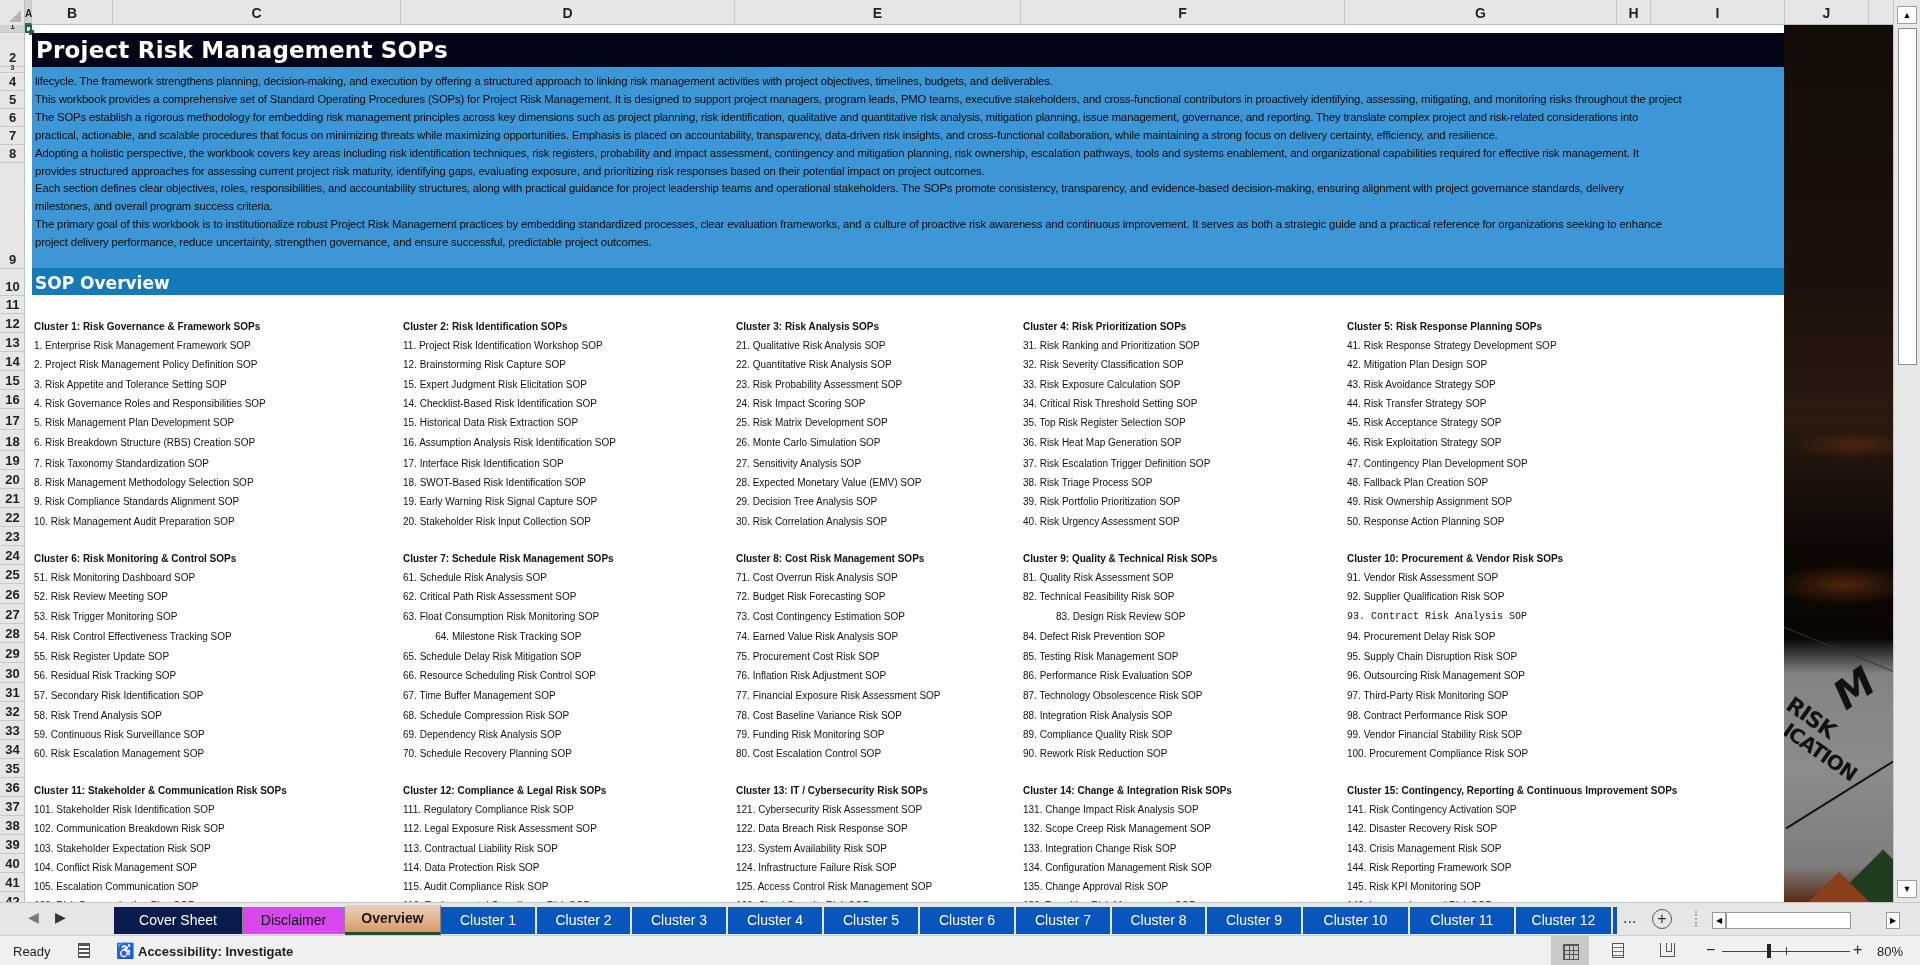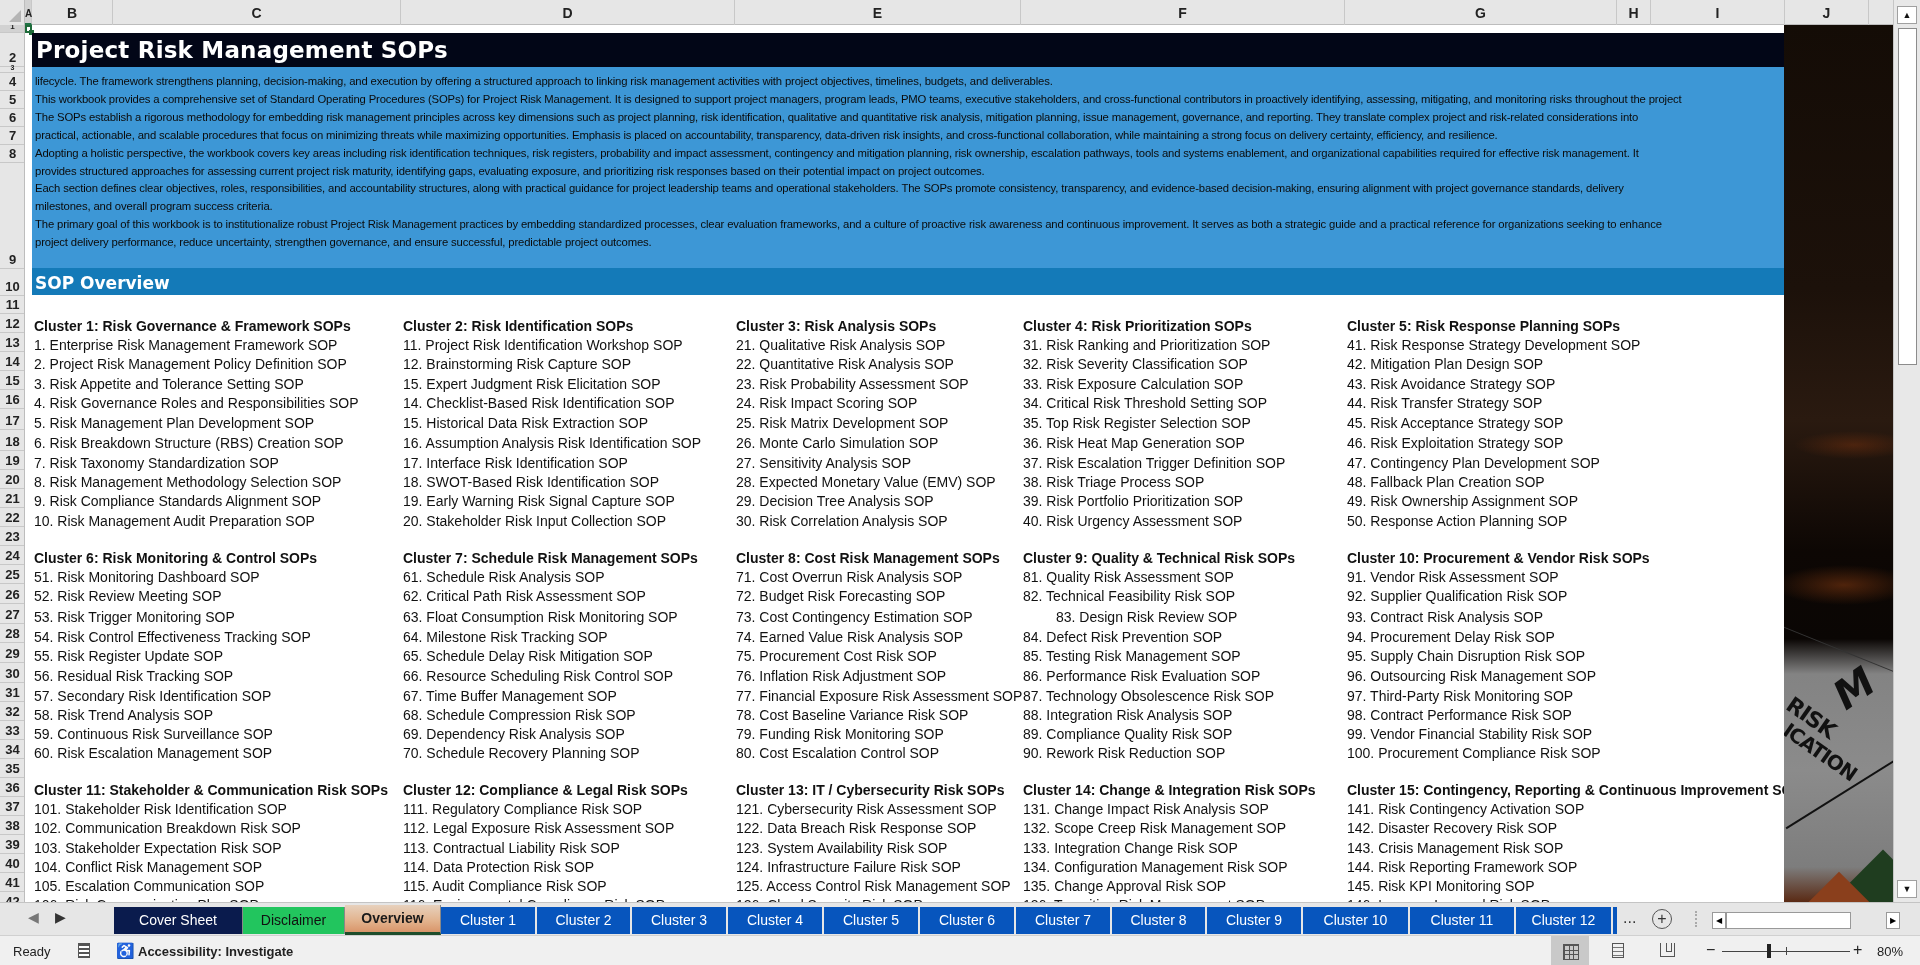--- a/index.html
+++ b/index.html
@@ -22,21 +22,21 @@
   .sel-cell { position: absolute; left: 0px; top: 0px; width: 7px; height: 8px; border: 2px solid #1e6b3a; }
   .sel-cell::after { content: ""; position: absolute; right: -4px; bottom: -4px; width: 5px; height: 5px; background: #1e6b3a; }
 
   .title-bar { position: absolute; left: 7px; top: 8px; width: 1752px; height: 34px; background: #020617; color: #ffffff; font-size: 23px; font-weight: bold; padding-left: 4px; line-height: 34px; font-family: "DejaVu Sans", sans-serif; letter-spacing: 0.2px; }
   .desc { position: absolute; left: 7px; top: 42px; width: 1752px; height: 217px; background: #3d97d6; color: #0b0b0b; font-size: 11.3px; padding: 0 3px; font-family: "Liberation Sans Narrow", "Liberation Sans", sans-serif; }
   .desc p { line-height: 17.9px; letter-spacing: -0.15px; }
   .desc .pad-top { height: 6px; }
   .overview-bar { position: absolute; left: 7px; top: 243px; width: 1752px; height: 27px; background: #147ab8; color: #ffffff; font-size: 17px; font-weight: bold; line-height: 30px; padding-left: 3px; font-family: "DejaVu Sans", sans-serif; }
   .overview-bar-strip { position: absolute; left: 7px; top: 259px; width: 1752px; height: 10px; background: #147ab8; }
 
-  .cluster { position: absolute; font-size: 14px; color: #111; font-family: "Liberation Sans Narrow", "Liberation Sans", sans-serif; }
+  .cluster { position: absolute; font-size: 10px; color: #111; font-family: "Liberation Sans Narrow", "Liberation Sans", sans-serif; }
   .cluster .c-title { font-weight: bold; height: 19.2px; line-height: 19.2px; white-space: nowrap; }
   .cluster .c-item { height: 19.2px; line-height: 19.2px; white-space: nowrap; }
 
   .side-image { position: absolute; left: 1759px; top: 0px; width: 109px; height: 877px;
     background:
       linear-gradient(160deg, transparent 60%, rgba(0,0,0,0) 60%),
       radial-gradient(ellipse 70px 20px at 60px 560px, rgba(160,70,20,0.45), transparent),
       radial-gradient(ellipse 60px 14px at 70px 420px, rgba(150,60,15,0.35), transparent),
       linear-gradient(180deg, #140c06 0%, #1c110a 30%, #2a1a10 45%, #0d0704 60%, #0a0604 70%, #838383 74%, #8b8b8b 85%, #7d7d7d 96%, #5a2a14 100%);
     overflow: hidden; }
@@ -51,21 +51,21 @@
   
   .vscroll { position: absolute; left: 1893px; top: 0; width: 27px; height: 902px; background: #e8e8e8; border-left: 1px solid #c6c6c6; }
   .vscroll .arrow { position: absolute; left: 3px; width: 20px; height: 18px; background: #fff; border: 1px solid #a0a0a0; font-size: 9px; text-align: center; line-height: 16px; color: #111; }
   .vscroll .thumb { position: absolute; left: 4px; top: 28px; width: 19px; height: 337px; background: #ffffff; border: 1px solid #8c8c8c; }
 
   
   .tabbar { position: absolute; left: 0; top: 902px; width: 1920px; height: 33px; background: #e6e6e6; border-top: 1px solid #c4c4c4; }
   .nav-arrow { position: absolute; top: 6px; font-size: 14px; color: #777; }
   .tab { position: absolute; top: 4px; height: 27px; line-height: 27px; font-size: 14px; text-align: center; font-family: "Liberation Sans Narrow", "Liberation Sans", sans-serif; border-right: 1px solid #888; }
   .tab.dark { background: #0a1b4d; color: #ffffff; }
-  .tab.plain { background: #22c55e; color: #111; }
+  .tab.plain { background: #d946ef; color: #111; }
   .tab.active { background: linear-gradient(180deg, #e7d1bd 0%, #e2b28c 60%, #d9956a 100%); color: #1a1a1a; font-weight: bold; border-bottom: 3px solid #1e4d2b; top: 2px; height: 30px; }
   .tab.blue { background: #0755bd; color: #ffffff; border-right: 2px solid #e6e6e6; }
   .tabbar .more { position: absolute; left: 1623px; top: 6px; font-size: 16px; color: #333; }
   .tabbar .add { position: absolute; left: 1652px; top: 6px; width: 20px; height: 20px; border: 1.5px solid #555; border-radius: 50%; text-align: center; line-height: 17px; font-size: 16px; color: #333; }
   .tabbar .split { position: absolute; left: 1695px; top: 8px; width: 2px; height: 16px; border-left: 2px dotted #aaa; }
   .hscroll { position: absolute; left: 1712px; top: 9px; width: 178px; height: 17px; background: #e6e6e6; }
   .hscroll .h-left { position: absolute; left: 0; top: 0; width: 14px; height: 17px; background: #fff; border: 1px solid #999; font-size: 8px; line-height: 15px; text-align: center; }
   .hscroll .h-thumb { position: absolute; left: 14px; top: 0; width: 125px; height: 17px; background: #ffffff; border: 1px solid #999; }
   .hscroll .h-right { position: absolute; right: -10px; top: 0; width: 14px; height: 17px; background: #fff; border: 1px solid #999; font-size: 8px; line-height: 15px; text-align: center; }
 
@@ -250,21 +250,21 @@
       <div class="c-item" style="height:20px;line-height:20px;">57. Secondary Risk Identification SOP</div>
       <div class="c-item">58. Risk Trend Analysis SOP</div>
       <div class="c-item">59. Continuous Risk Surveillance SOP</div>
       <div class="c-item">60. Risk Escalation Management SOP</div>
     </div>
     <div class="cluster" style="left:378px;top:524px;">
       <div class="c-title">Cluster 7: Schedule Risk Management SOPs</div>
       <div class="c-item">61. Schedule Risk Analysis SOP</div>
       <div class="c-item">62. Critical Path Risk Assessment SOP</div>
       <div class="c-item" style="height:20px;line-height:20px;">63. Float Consumption Risk Monitoring SOP</div>
-      <div class="c-item" style="height:20px;line-height:20px;">64. Milestone Risk Tracking SOP</div>
+      <div class="c-item" style="height:20px;line-height:20px;text-align:center;">64. Milestone Risk Tracking SOP</div>
       <div class="c-item">65. Schedule Delay Risk Mitigation SOP</div>
       <div class="c-item" style="height:20px;line-height:20px;">66. Resource Scheduling Risk Control SOP</div>
       <div class="c-item" style="height:20px;line-height:20px;">67. Time Buffer Management SOP</div>
       <div class="c-item">68. Schedule Compression Risk SOP</div>
       <div class="c-item">69. Dependency Risk Analysis SOP</div>
       <div class="c-item">70. Schedule Recovery Planning SOP</div>
     </div>
     <div class="cluster" style="left:711px;top:524px;">
       <div class="c-title">Cluster 8: Cost Risk Management SOPs</div>
       <div class="c-item">71. Cost Overrun Risk Analysis SOP</div>
@@ -288,21 +288,21 @@
       <div class="c-item" style="height:20px;line-height:20px;">86. Performance Risk Evaluation SOP</div>
       <div class="c-item" style="height:20px;line-height:20px;">87. Technology Obsolescence Risk SOP</div>
       <div class="c-item">88. Integration Risk Analysis SOP</div>
       <div class="c-item">89. Compliance Quality Risk SOP</div>
       <div class="c-item">90. Rework Risk Reduction SOP</div>
     </div>
     <div class="cluster" style="left:1322px;top:524px;">
       <div class="c-title">Cluster 10: Procurement &amp; Vendor Risk SOPs</div>
       <div class="c-item">91. Vendor Risk Assessment SOP</div>
       <div class="c-item">92. Supplier Qualification Risk SOP</div>
-      <div class="c-item" style="height:20px;line-height:20px;">93. Contract Risk Analysis SOP</div>
+      <div class="c-item" style="height:20px;line-height:20px;font-family:Liberation Mono, monospace;">93. Contract Risk Analysis SOP</div>
       <div class="c-item" style="height:20px;line-height:20px;">94. Procurement Delay Risk SOP</div>
       <div class="c-item">95. Supply Chain Disruption Risk SOP</div>
       <div class="c-item" style="height:20px;line-height:20px;">96. Outsourcing Risk Management SOP</div>
       <div class="c-item" style="height:20px;line-height:20px;">97. Third-Party Risk Monitoring SOP</div>
       <div class="c-item">98. Contract Performance Risk SOP</div>
       <div class="c-item">99. Vendor Financial Stability Risk SOP</div>
       <div class="c-item">100. Procurement Compliance Risk SOP</div>
     </div>
 
     <div class="cluster" style="left:9px;top:756px;">

